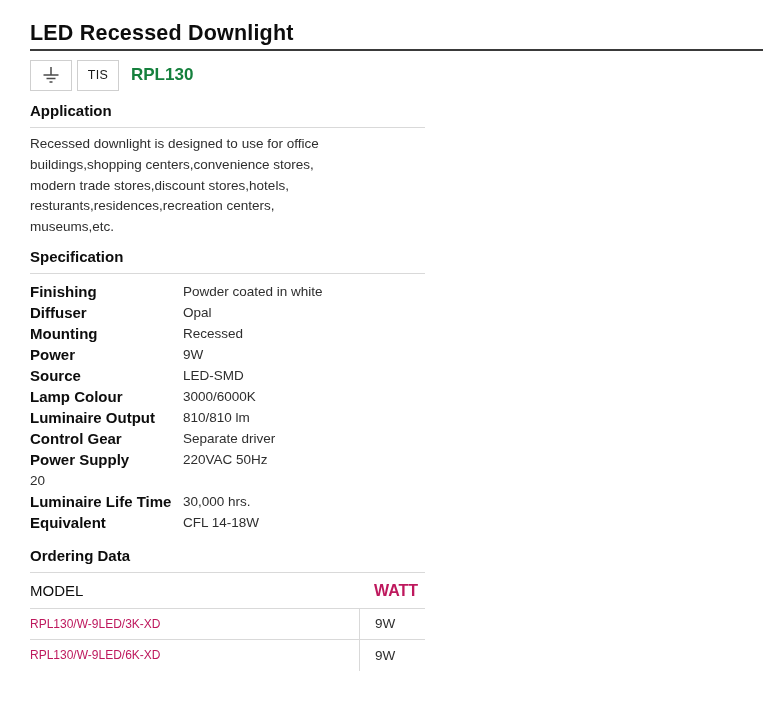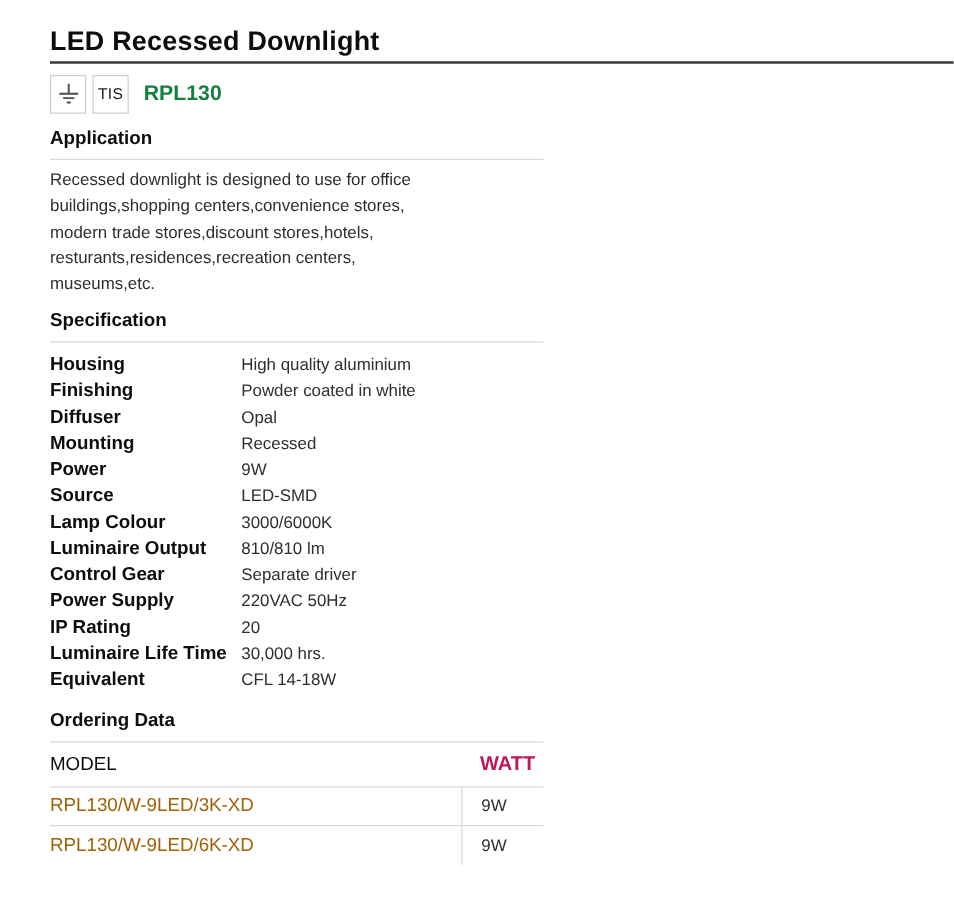--- a/index.html
+++ b/index.html
@@ -2,33 +2,33 @@
 <html><head>
 <meta charset="utf-8">
 <style>
   * { margin:0; padding:0; box-sizing:border-box; }
   html,body { background:#ffffff; }
   body {
     width:763px; height:718px; overflow:hidden;
     font-family:"Liberation Sans","DejaVu Sans",sans-serif;
     color:#1b1b1b;
   }
-  .page { padding:21px 0 0 40px; width:763px; }
+  .page { padding:21px 0 0 30px; width:763px; }
 
   
   .doc-title {
     font-size:21.5px; font-weight:bold; line-height:24px;
     color:#0d0d0d; letter-spacing:0.2px;
   }
   .title-rule { height:2px; background:#3a3a3a; margin-top:4px; }
 
   
   .brand-row { margin-top:8px; height:32px; display:flex; align-items:center; }
   .icon-box {
-    width:29px; height:31px; border:1px solid #cfcfcf; background:#fff;
+    width:42px; height:31px; border:1px solid #cfcfcf; background:#fff;
     display:flex; align-items:center; justify-content:center; margin-right:5px;
   }
   .tis-text { font-size:12.5px; color:#1b1b1b; letter-spacing:0.3px; }
   .model-code { font-size:17px; font-weight:bold; margin-left:7px; color:#15803d; }
 
   
   .section { width:395px; }
   .sec-head { font-size:15px; font-weight:bold; line-height:16px; color:#0d0d0d; }
   .sec-rule { height:1px; background:#d9d9d9; margin-top:8px; }
   .mt-app  { margin-top:12px; }
@@ -48,21 +48,21 @@
   .spec-value { font-size:13.5px; color:#2e2e2e; }
 
   
   .ord-header {
     display:flex; padding:9px 0 8px 0; border-bottom:1px solid #d9d9d9;
   }
   .ord-header .col-model { width:329px; font-size:15px; font-weight:normal; color:#0d0d0d; }
   .ord-header .col-watt  { flex:1; padding-left:15px; font-size:16px; font-weight:bold; color:#be185d; }
   .ord-row { display:flex; align-items:center; height:31px; }
   .ord-row.first { border-bottom:1px solid #d9d9d9; }
-  .ord-row .cell-model { width:329px; font-size:15px; color:#a16207; align-self:center; }
+  .ord-row .cell-model { width:329px; font-size:12px; color:#be185d; align-self:center; }
   .ord-row .cell-watt {
     flex:1; padding-left:15px; font-size:13.5px; color:#2e2e2e;
     border-left:1px solid #d9d9d9; height:100%; display:flex; align-items:center;
   }
 </style>
 </head>
 <body>
 
 <div class="page">
 
@@ -92,24 +92,20 @@
 modern trade stores,discount stores,hotels,
 resturants,residences,recreation centers,
 museums,etc.</div>
   </div>
 
   <div class="section">
     <div class="sec-head mt-spec">Specification</div>
     <div class="sec-rule"></div>
     <div class="spec-list">
       <div class="spec-row">
-        <span class="spec-label">Housing</span>
-        <span class="spec-value">High quality aluminium</span>
-      </div>
-      <div class="spec-row">
         <span class="spec-label">Finishing</span>
         <span class="spec-value">Powder coated in white</span>
       </div>
       <div class="spec-row">
         <span class="spec-label">Diffuser</span>
         <span class="spec-value">Opal</span>
       </div>
       <div class="spec-row">
         <span class="spec-label">Mounting</span>
         <span class="spec-value">Recessed</span>
@@ -132,21 +128,20 @@
       </div>
       <div class="spec-row">
         <span class="spec-label">Control Gear</span>
         <span class="spec-value">Separate driver</span>
       </div>
       <div class="spec-row">
         <span class="spec-label">Power Supply</span>
         <span class="spec-value">220VAC 50Hz</span>
       </div>
       <div class="spec-row">
-        <span class="spec-label">IP Rating</span>
         <span class="spec-value">20</span>
       </div>
       <div class="spec-row">
         <span class="spec-label">Luminaire Life Time</span>
         <span class="spec-value">30,000 hrs.</span>
       </div>
       <div class="spec-row">
         <span class="spec-label">Equivalent</span>
         <span class="spec-value">CFL 14-18W</span>
       </div>

